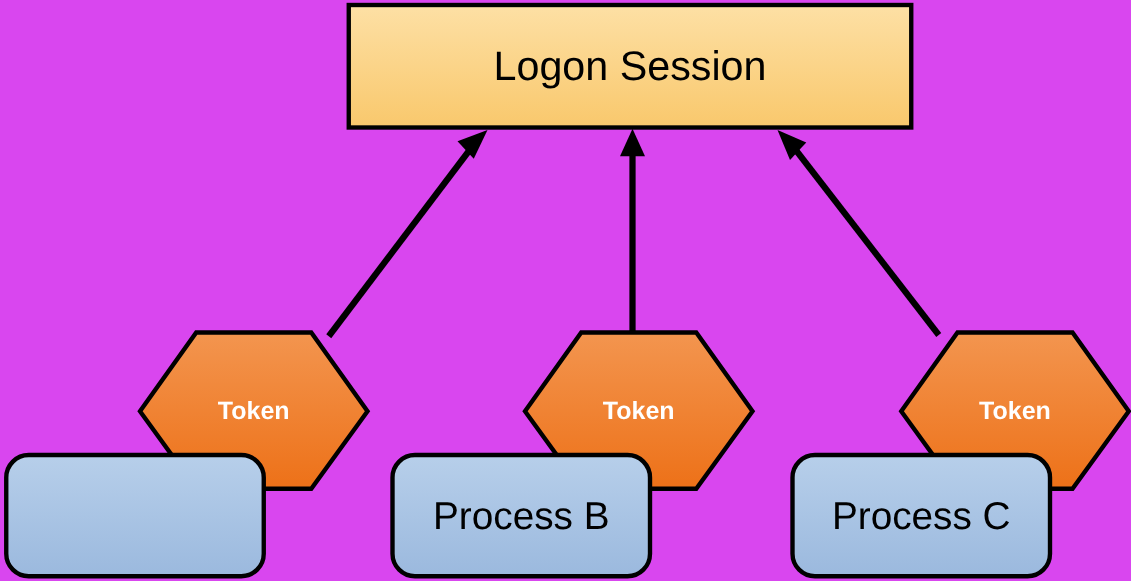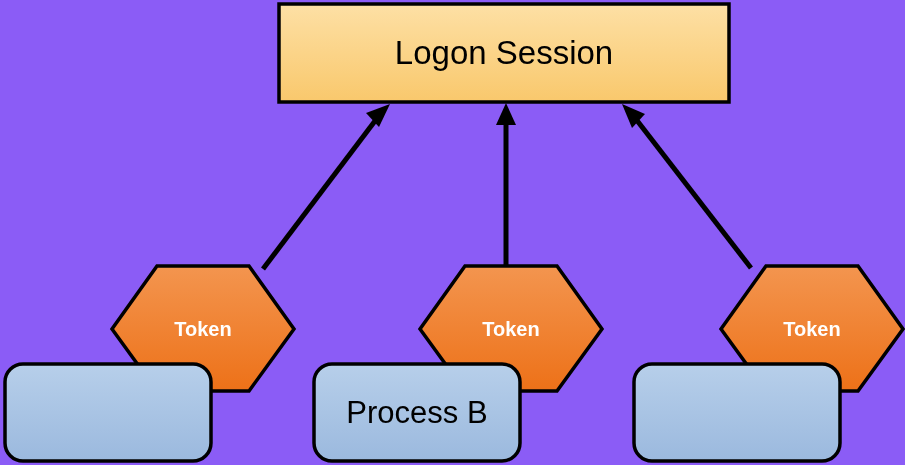--- a/index.html
+++ b/index.html
@@ -7,21 +7,21 @@
     padding: 0;
     background: #ffffff;
   }
   body {
     font-family: "Liberation Sans", sans-serif;
   }
   #diagram-canvas {
     position: relative;
     width: 905px;
     height: 465px;
-    background: #8b5cf6;
+    background: #d946ef;
     overflow: hidden;
   }
   #diagram-svg {
     position: absolute;
     left: 0;
     top: 0;
     width: 905px;
     height: 465px;
   }
   .node-label {
@@ -103,14 +103,15 @@
 
   <div class="node-label token-label" style="left:112px; top:266px; width:182px; height:126px;">Token</div>
 
   <div class="node-label token-label" style="left:420px; top:266px; width:182px; height:126px;">Token</div>
 
   <div class="node-label token-label" style="left:721px; top:266px; width:182px; height:126px;">Token</div>
 
 
   <div class="node-label process-label" style="left:314px; top:364px; width:206px; height:97px;">Process B</div>
 
+  <div class="node-label process-label" style="left:634px; top:364px; width:206px; height:97px;">Process C</div>
 
 </div>
 
 </body></html>

